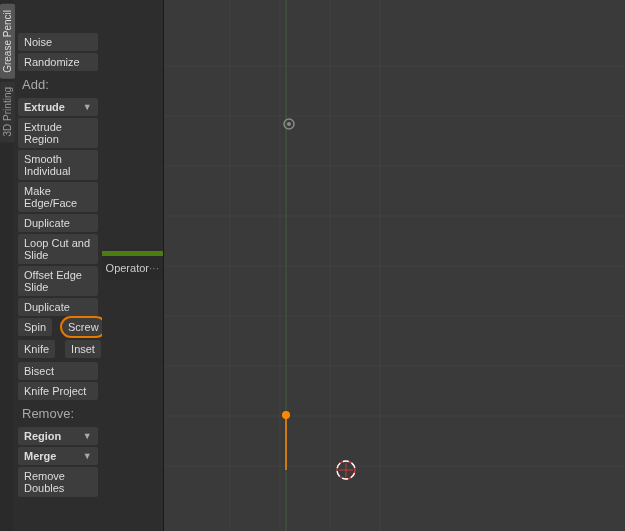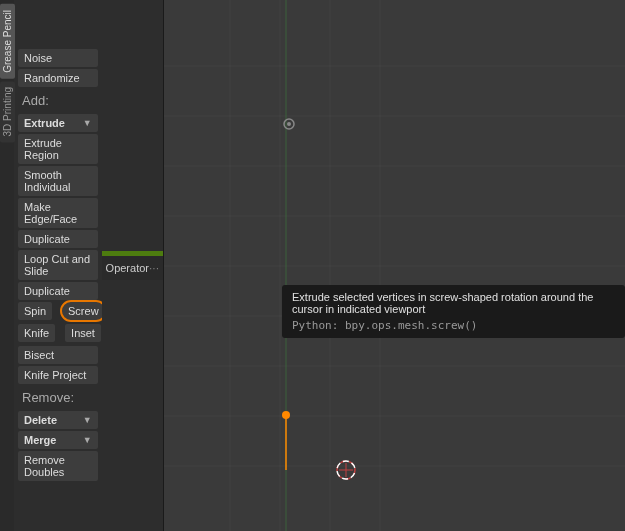--- a/index.html
+++ b/index.html
@@ -209,39 +209,40 @@
     <button class="dropdown-btn">
       <span>Extrude</span>
       <span class="arrow">▼</span>
     </button>
 
     <button class="menu-btn">Extrude Region</button>
     <button class="menu-btn">Smooth Individual</button>
     <button class="menu-btn">Make Edge/Face</button>
     <button class="menu-btn">Duplicate</button>
     <button class="menu-btn">Loop Cut and Slide</button>
+    <button class="menu-btn">Offset Edge Slide</button>
     <button class="menu-btn">Duplicate</button>
 
     <div class="menu-btn-row">
       <button class="menu-btn">Spin</button>
       <button class="menu-btn active-highlight">Screw</button>
     </div>
 
     <div class="menu-btn-row">
       <button class="menu-btn">Knife</button>
       <button class="menu-btn">Inset</button>
     </div>
 
     <button class="menu-btn">Bisect</button>
     <button class="menu-btn">Knife Project</button>
 
     <div class="section-label">Remove:</div>
 
     <button class="dropdown-btn">
-      <span>Delete</span>
+      <span>Region</span>
       <span class="arrow">▼</span>
     </button>
 
     <button class="dropdown-btn">
       <span>Merge</span>
       <span class="arrow">▼</span>
     </button>
 
     <button class="menu-btn">Remove Doubles</button>
 
@@ -282,18 +283,14 @@
 
     <circle cx="182" cy="470" r="9" fill="none" stroke="#c04040" stroke-width="1.5" stroke-dasharray="6,3"></circle>
     <circle cx="182" cy="470" r="9" fill="none" stroke="#ffffff" stroke-width="1.5" stroke-dasharray="6,3" stroke-dashoffset="6"></circle>
     <line x1="175" y1="470" x2="189" y2="470" stroke="#c04040" stroke-width="1"></line>
     <line x1="182" y1="463" x2="182" y2="477" stroke="#c04040" stroke-width="1"></line>
 
     <circle cx="125" cy="124" r="5" fill="none" stroke="#888" stroke-width="1.5"></circle>
     <circle cx="125" cy="124" r="2" fill="#888"></circle>
   </svg>
 
-  <div class="tooltip">
-    <div class="tooltip-title">Extrude selected vertices in screw-shaped rotation around the cursor in indicated viewport</div>
-    <div class="tooltip-code">Python: bpy.ops.mesh.screw()</div>
-  </div>
 
 </div>
 
 </body></html>

